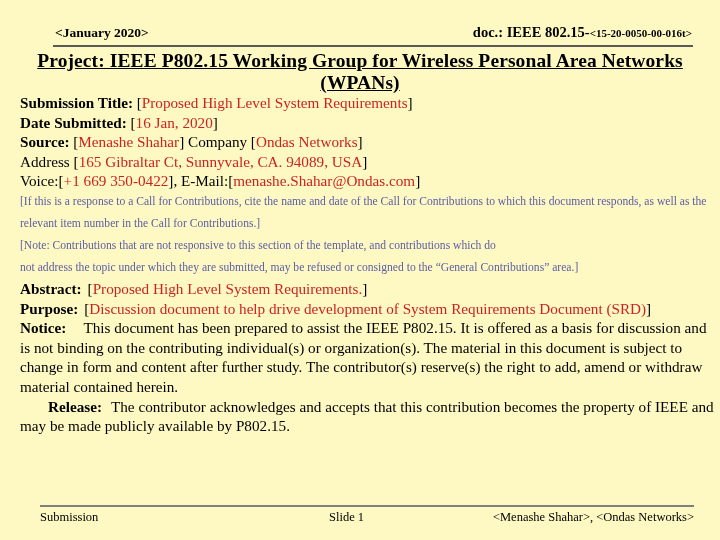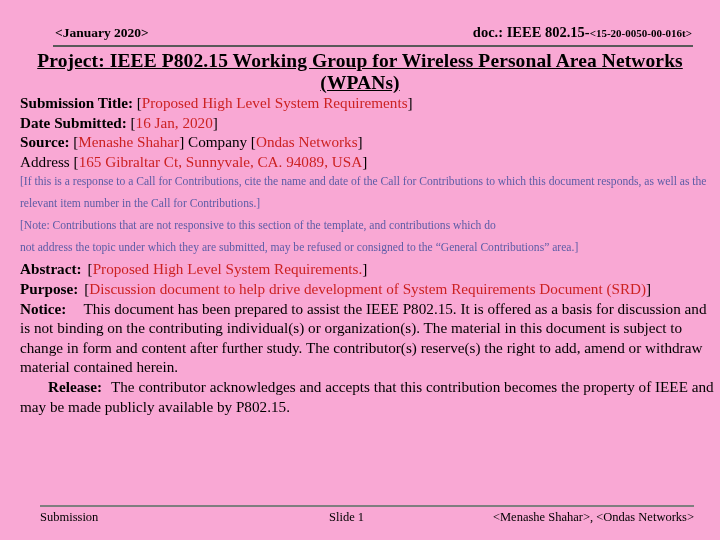--- a/index.html
+++ b/index.html
@@ -1,17 +1,17 @@
 <!DOCTYPE html>
 <html style="--accent-red: #CC2222; --note-blue: #5C5CA6;"><head>
 <meta charset="utf-8">
 <style>
   html,body{margin:0;padding:0;background:#e8e8e8;}
   .page{
-    position:relative;width:720px;height:540px;background:#f9a8d4;
+    position:relative;width:720px;height:540px;background:#fef9c3;
     font-family:"Liberation Serif","DejaVu Serif",serif;color:#000;
     overflow:hidden;margin:0 auto;
   }
   .header{position:absolute;top:24px;left:55px;right:28px;display:flex;justify-content:space-between;align-items:baseline;}
   .header-date{font-weight:bold;font-size:13.5px;}
   .header-doc{font-weight:bold;font-size:14.5px;white-space:nowrap;}
   .doc-number{font-size:11px;font-weight:bold;}
   .header-rule{position:absolute;top:45px;left:53px;right:27px;height:2px;background:#595959;}
   .title{
     position:absolute;top:50px;left:8px;right:8px;text-align:center;
@@ -58,20 +58,21 @@
   <div class="body">
 
     <p><span class="b">Submission Title:</span><span> [</span><span class="red">Proposed High Level System Requirements</span><span>]</span></p>
 
     <p><span class="b">Date Submitted:</span><span> [</span><span class="red">16 Jan, 2020</span><span>]</span></p>
 
     <p><span class="b">Source:</span><span> [</span><span class="red">Menashe Shahar</span><span>] Company [</span><span class="red">Ondas Networks</span><span>]</span></p>
 
     <p><span>Address</span><span> [</span><span class="red">165 Gibraltar Ct, Sunnyvale, CA. 94089, USA</span><span>]</span></p>
 
+    <p><span>Voice:</span><span>[</span><span class="red">+1 669 350-0422</span><span>], E-Mail:[</span><span class="red">menashe.Shahar@Ondas.com</span><span>]</span></p>
 
 
     <p class="note">[If this is a response to a Call for Contributions, cite the name and date of the Call for Contributions to which this document responds, as well as the relevant item number in the Call for Contributions.]</p>
     <p class="note note2">[Note: Contributions that are not responsive to this section of the template, and contributions which do
 not address the topic under which they are submitted, may be refused or consigned to the “General Contributions” area.]</p>
 
     <p class="line-abstract"><span class="b gap-sm">Abstract:</span><span>[</span><span class="red">Proposed High Level System Requirements.</span><span>]</span></p>
 
     <p class="line-purpose"><span class="b gap-sm">Purpose:</span><span>[</span><span class="red">Discussion document to help drive development of System Requirements Document (SRD)</span><span>]</span></p>
 

